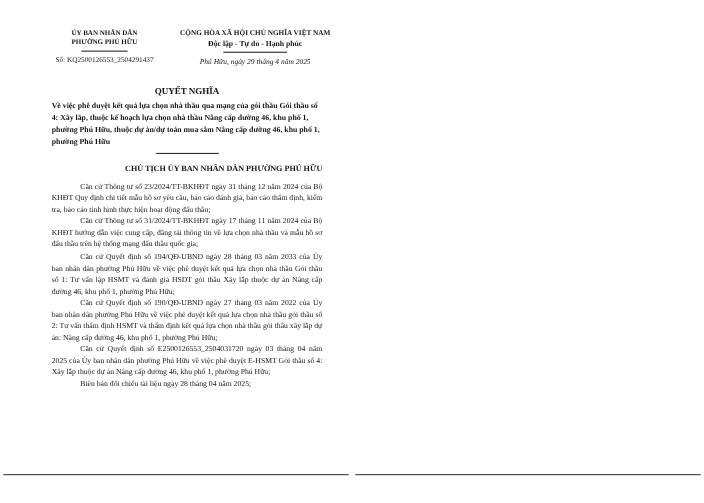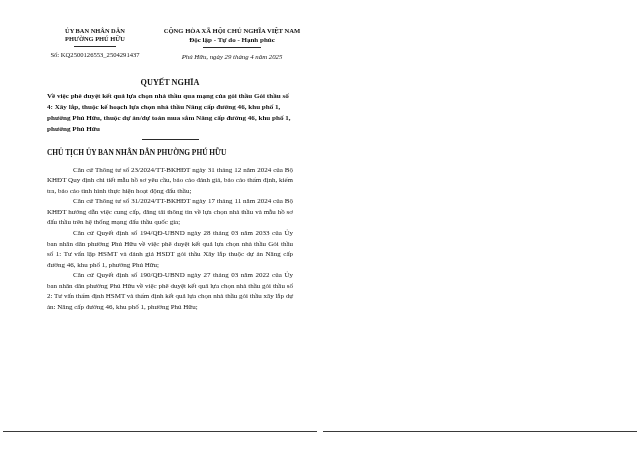--- a/index.html
+++ b/index.html
@@ -23,21 +23,21 @@
   .rule-org{width:42px;}
   .rule-nat{width:58px;}
   .doc-number{font-size:6.6px;margin-top:4px;white-space:nowrap;}
   .place-date{font-style:italic;font-size:6.8px;margin-top:4.5px;white-space:nowrap;}
 
   
   .left-body{position:absolute;top:78px;left:47px;width:246px;}
   .doc-title{font-weight:bold;font-size:8.2px;text-align:center;line-height:9.5px;}
   .doc-subject{font-weight:bold;font-size:7.1px;line-height:11.3px;text-align:left;margin-top:3px;}
   .subject-rule{width:57px;border-top:1px solid #2a2a2a;margin:3px auto 0;}
-  .authority{font-weight:bold;font-size:7.4px;text-align:left;margin-top:8px;margin-bottom:8px;line-height:9px;}
+  .authority{font-weight:bold;font-size:7.4px;text-align:right;margin-top:8px;margin-bottom:8px;line-height:9px;}
   .recitals p{font-size:7px;line-height:10.55px;text-align:justify;text-indent:26px;margin:0;}
 
   
   .page-footer{position:absolute;left:3px;right:3px;top:431px;border-top:1px solid #3a3a3a;}
   .footer-note{font-style:italic;font-size:5px;line-height:7px;color:#333;margin-top:2px;padding-left:7px;white-space:nowrap;overflow:hidden;}
 </style>
 </head>
 <body>
 
 <div class="sheet">
@@ -63,20 +63,22 @@
       <div class="doc-title">QUYẾT NGHĨA</div>
       <div class="doc-subject">Về việc phê duyệt kết quả lựa chọn nhà thầu qua mạng của gói thầu Gói thầu số 4: Xây lắp, thuộc kế hoạch lựa chọn nhà thầu Nâng cấp đường 46, khu phố 1, phường Phú Hữu, thuộc dự án/dự toán mua sắm Nâng cấp đường 46, khu phố 1, phường Phú Hữu</div>
       <div class="subject-rule"></div>
       <div class="authority">CHỦ TỊCH ỦY BAN NHÂN DÂN PHƯỜNG PHÚ HỮU</div>
 
       <div class="recitals">
         <p>Căn cứ Thông tư số 23/2024/TT-BKHĐT ngày 31 tháng 12 năm 2024 của Bộ KHĐT Quy định chi tiết mẫu hồ sơ yêu cầu, báo cáo đánh giá, báo cáo thẩm định, kiểm tra, báo cáo tình hình thực hiện hoạt động đấu thầu;</p>
         <p>Căn cứ Thông tư số 31/2024/TT-BKHĐT ngày 17 tháng 11 năm 2024 của Bộ KHĐT hướng dẫn việc cung cấp, đăng tải thông tin về lựa chọn nhà thầu và mẫu hồ sơ đấu thầu trên hệ thống mạng đấu thầu quốc gia;</p>
         <p>Căn cứ Quyết định số 194/QĐ-UBND ngày 28 tháng 03 năm 2033 của Ủy ban nhân dân phường Phú Hữu về việc phê duyệt kết quả lựa chọn nhà thầu Gói thầu số 1: Tư vấn lập HSMT và đánh giá HSDT gói thầu Xây lắp thuộc dự án Nâng cấp đường 46, khu phố 1, phường Phú Hữu;</p>
         <p>Căn cứ Quyết định số 190/QĐ-UBND ngày 27 tháng 03 năm 2022 của Ủy ban nhân dân phường Phú Hữu về việc phê duyệt kết quả lựa chọn nhà thầu gói thầu số 2: Tư vấn thẩm định HSMT và thẩm định kết quả lựa chọn nhà thầu gói thầu xây lắp dự án: Nâng cấp đường 46, khu phố 1, phường Phú Hữu;</p>
+        <p>Căn cứ Quyết định số E2500126553_2504031720 ngày 03 tháng 04 năm 2025 của Ủy ban nhân dân phường Phú Hữu về việc phê duyệt E-HSMT Gói thầu số 4: Xây lắp thuộc dự án Nâng cấp đường 46, khu phố 1, phường Phú Hữu;</p>
+        <p>Biên bản đối chiếu tài liệu ngày 28 tháng 04 năm 2025;</p>
       </div>
     </div>
 
     <div class="page-footer">
       <div class="footer-note">Tài liệu được in từ Hệ thống e-GP tại địa chỉ https://muasamcong.mpi.gov.vn</div>
     </div>
   </div>
 
   <div class="page" id="page-right">
 

